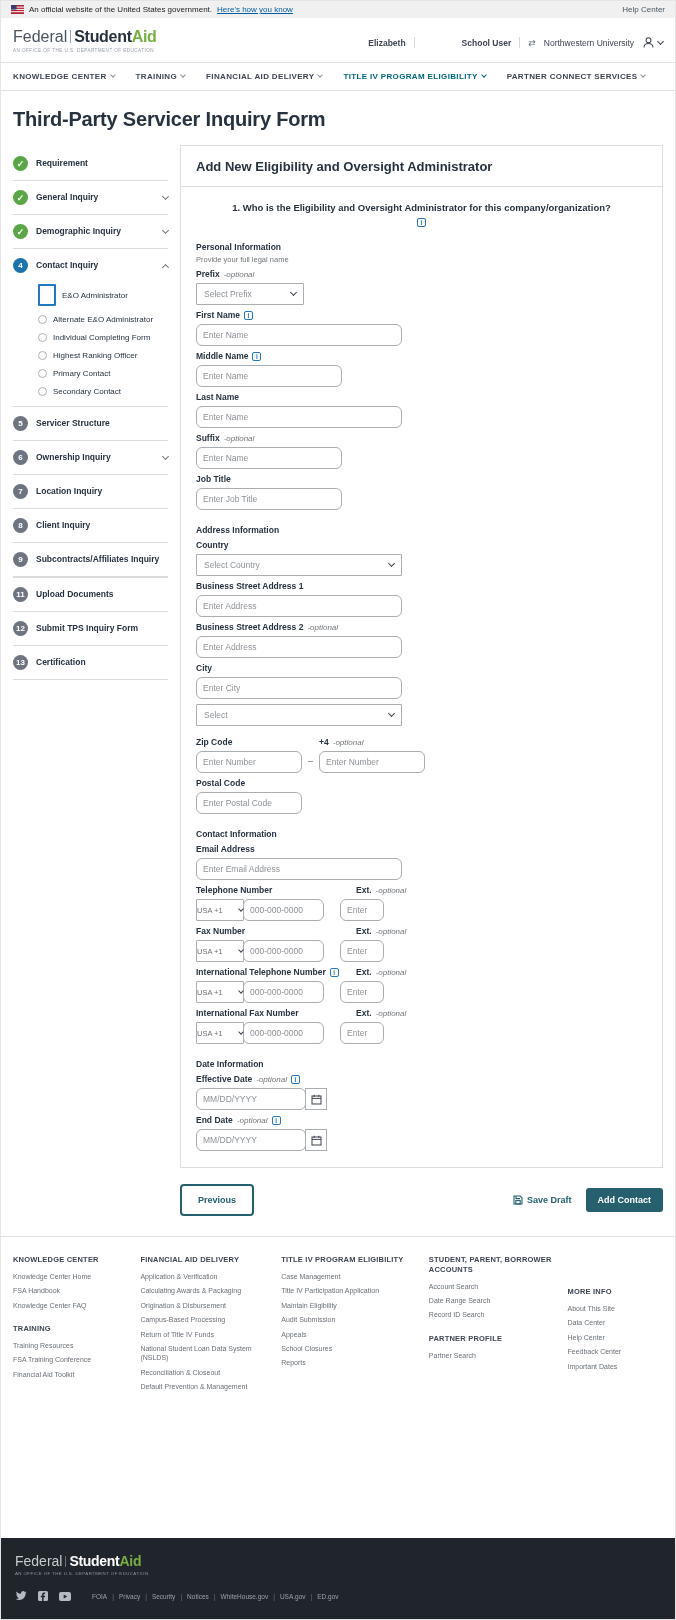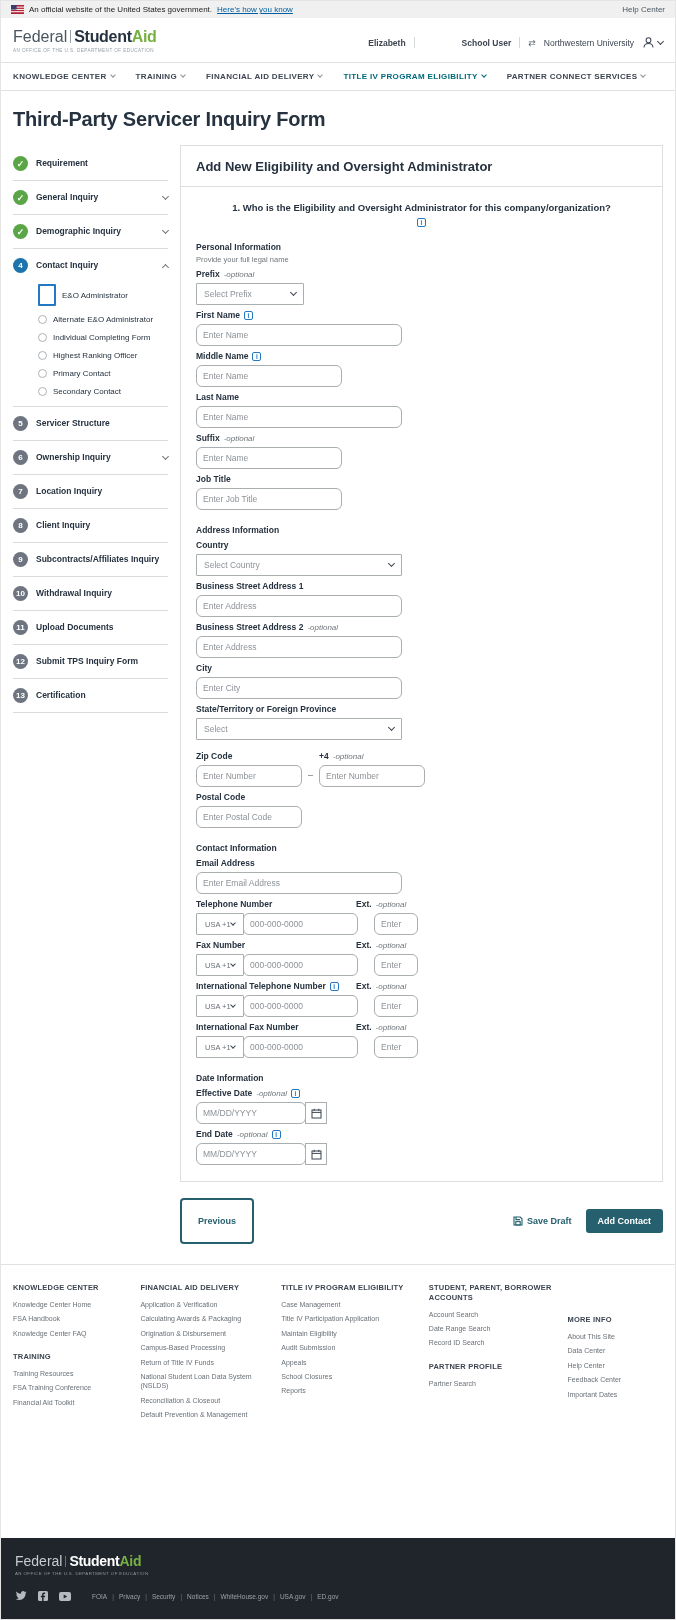--- a/index.html
+++ b/index.html
@@ -63,40 +63,40 @@
   .fgroup{margin-top:5px;}
   .flabel{font-size:8.5px;font-weight:bold;color:#26323f;display:flex;align-items:center;gap:4px;margin-bottom:4px;}
   .opt{font-weight:normal;font-style:italic;color:var(--gray);font-size:8px;}
   .info-icon{width:9px;height:9px;border:1px solid var(--infoblue);border-radius:2px;color:var(--infoblue);
              font-size:6.5px;font-weight:bold;display:inline-flex;align-items:center;justify-content:center;
              font-style:normal;flex-shrink:0;cursor:pointer;}
   .tinput{height:22px;border:1px solid var(--inputborder);padding:0 6px;font-size:8.5px;color:#3d4551;
           font-family:inherit;background:#fff;border-radius:6px;}
   .tinput::placeholder{color:#8d9297;}
   .w-std{width:206px;} .w-nar{width:146px;} .w-prefix{width:108px;} .w-zip{width:106px;}
-  .w-tel{width:115px;} .w-ext{width:44px;} .w-date{width:110px;}
+  .w-tel{width:81px;} .w-ext{width:44px;} .w-date{width:110px;}
   .sel{height:22px;border:1px solid var(--inputborder);display:inline-flex;align-items:center;justify-content:space-between;
        padding:0 7px;font-size:8.5px;color:#8d9297;background:#fff;cursor:pointer;border-radius:1px;}
   .sel .chev{color:#3d4551;}
   .zip-row{display:flex;align-items:flex-end;gap:6px;margin-top:11px;}
   .dash{font-size:9px;color:#5d6a74;padding-bottom:7px;}
   .phone-labels{display:flex;align-items:center;text-align:right;}
   .phone-labels .first{width:160px;display:flex;align-items:center;gap:4px;margin-bottom:0;}
   .phone-row{display:flex;align-items:center;margin-top:4px;}
-  .cc-sel{width:48px;padding:0 8px;font-size:7.5px;color:#6a7077;}
+  .cc-sel{width:48px;padding:0 0;font-size:7.5px;color:#6a7077;}
   .cc-sel .chev{width:4px;height:4px;}
   .tel-input{margin-left:-1px;}
   .ext-input{margin-left:16px;}
   .date-row{display:flex;align-items:center;}
   .cal-btn{width:22px;height:22px;border:1px solid var(--inputborder);margin-left:-1px;background:#fff;
            display:flex;align-items:center;justify-content:center;cursor:pointer;}
   
   .actions{display:flex;align-items:center;margin:16px 0 20px;}
   .btn-prev{border:2px solid var(--teal);color:var(--teal);background:#fff;font-weight:bold;font-size:9px;
-            padding:16px 16px;border-radius:4px;font-family:inherit;cursor:pointer;}
+            padding:9px 16px;border-radius:4px;font-family:inherit;cursor:pointer;}
   .save-draft{margin-left:auto;display:flex;align-items:center;gap:4px;color:var(--teal);font-weight:bold;
               font-size:9px;text-decoration:none;}
   .btn-add{margin-left:14px;background:var(--teal);color:#fff;font-weight:bold;font-size:9px;padding:7px 12px;
            border-radius:3px;border:none;font-family:inherit;cursor:pointer;}
   
   .site-footer{border-top:1px solid #dfe1e2;padding:18px 12px 26px;display:flex;gap:15px;}
   .fcol{flex:1;}
   .fcol:nth-child(2){flex:1.12;} .fcol:nth-child(3){flex:1.18;} .fcol:nth-child(4){flex:1.1;} .fcol:nth-child(5){flex:0.85;margin-top:32px;}
   .fhead{font-size:7.5px;font-weight:bold;color:#3d4551;margin:14px 0 7px;letter-spacing:0.2px;line-height:1.3;}
   .fhead:first-child{margin-top:0;}
@@ -251,24 +251,20 @@
       <div class="step">
         <span class="step-circle pending">8</span>
         <span class="step-label">Client Inquiry</span>
       </div>
       <div class="step-sep"></div>
       <div class="step">
         <span class="step-circle pending">9</span>
         <span class="step-label">Subcontracts/Affiliates Inquiry</span>
       </div>
       <div class="step-sep"></div>
-      <div class="step">
-        <span class="step-circle pending">10</span>
-        <span class="step-label">Withdrawal Inquiry</span>
-      </div>
       <div class="step-sep"></div>
       <div class="step">
         <span class="step-circle pending">11</span>
         <span class="step-label">Upload Documents</span>
       </div>
       <div class="step-sep"></div>
       <div class="step">
         <span class="step-circle pending">12</span>
         <span class="step-label">Submit TPS Inquiry Form</span>
       </div>
@@ -369,23 +365,20 @@
       </div>
 
       <div class="fgroup">
         <div class="flabel">
             <span>City</span>
           </div>
         <input class="tinput w-std" placeholder="Enter City" style="">
       </div>
 
       <div class="fgroup">
-        <div class="flabel">
-            <span>State/Territory or Foreign Province</span>
-          </div>
         <div class="sel w-std">
             <span>Select</span>
             <span class="chev"></span>
           </div>
       </div>
 
       <div class="zip-row">
         <div>
           <div class="flabel">
               <span>Zip Code</span>

